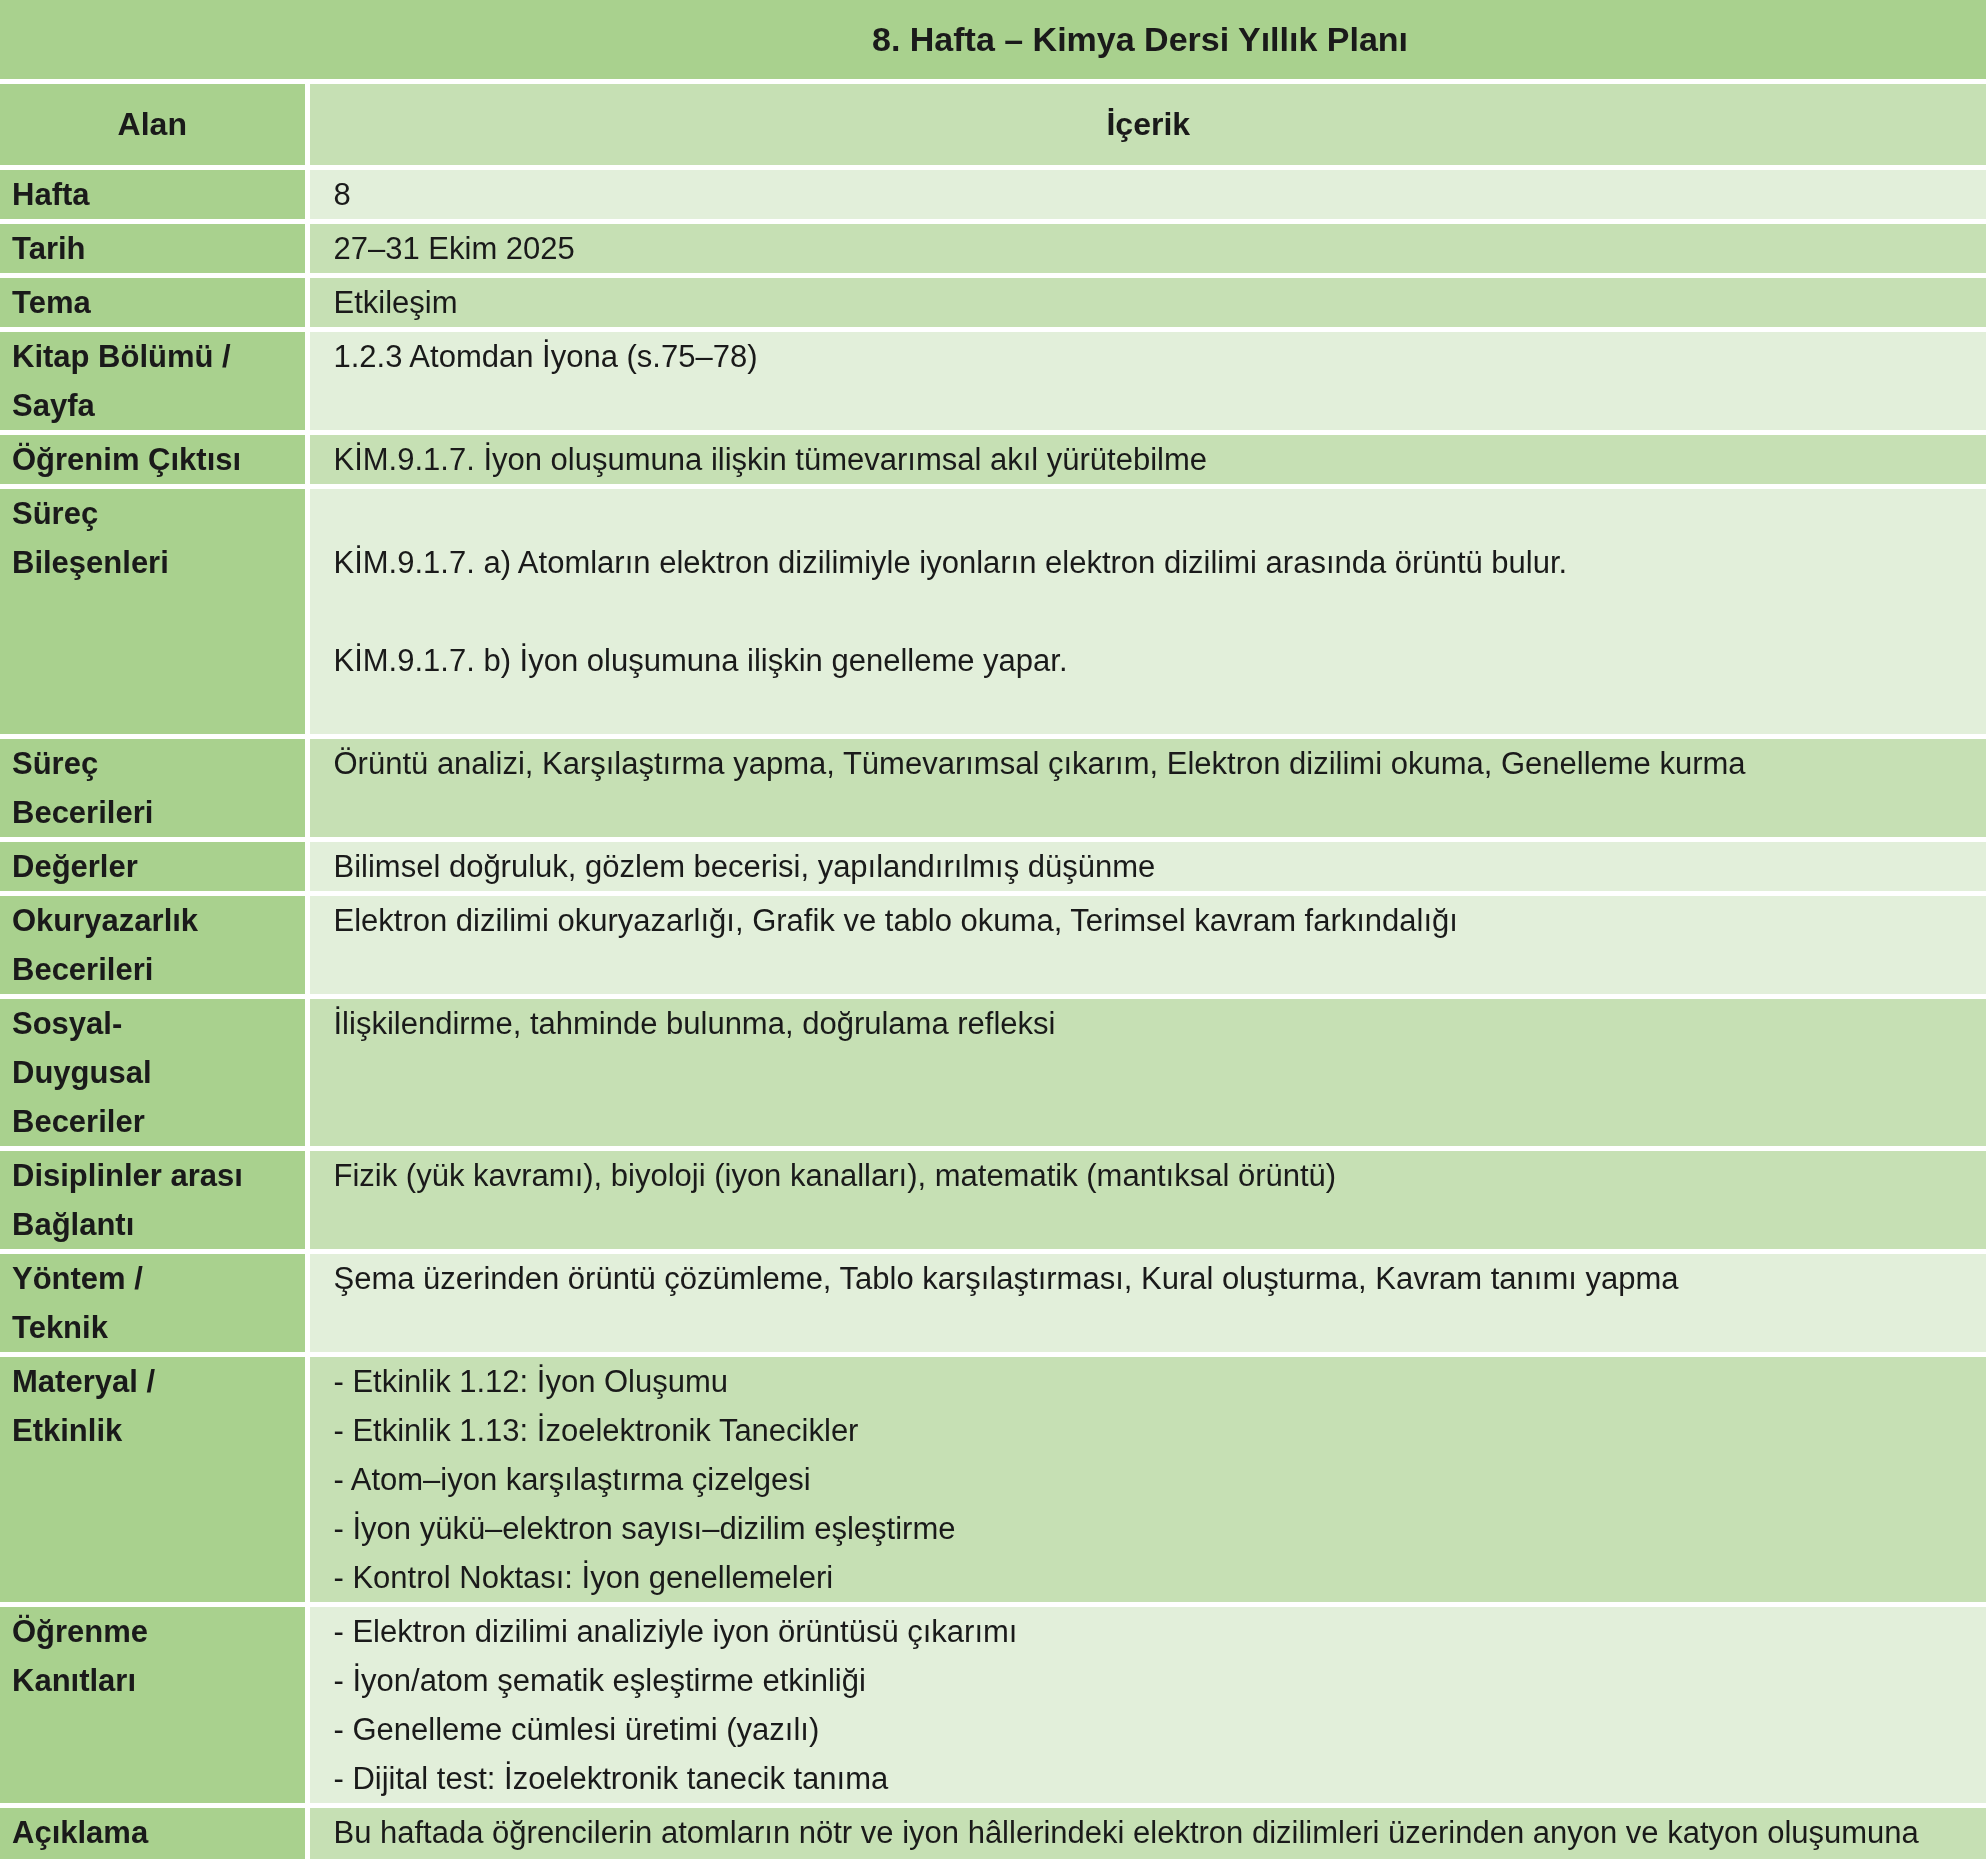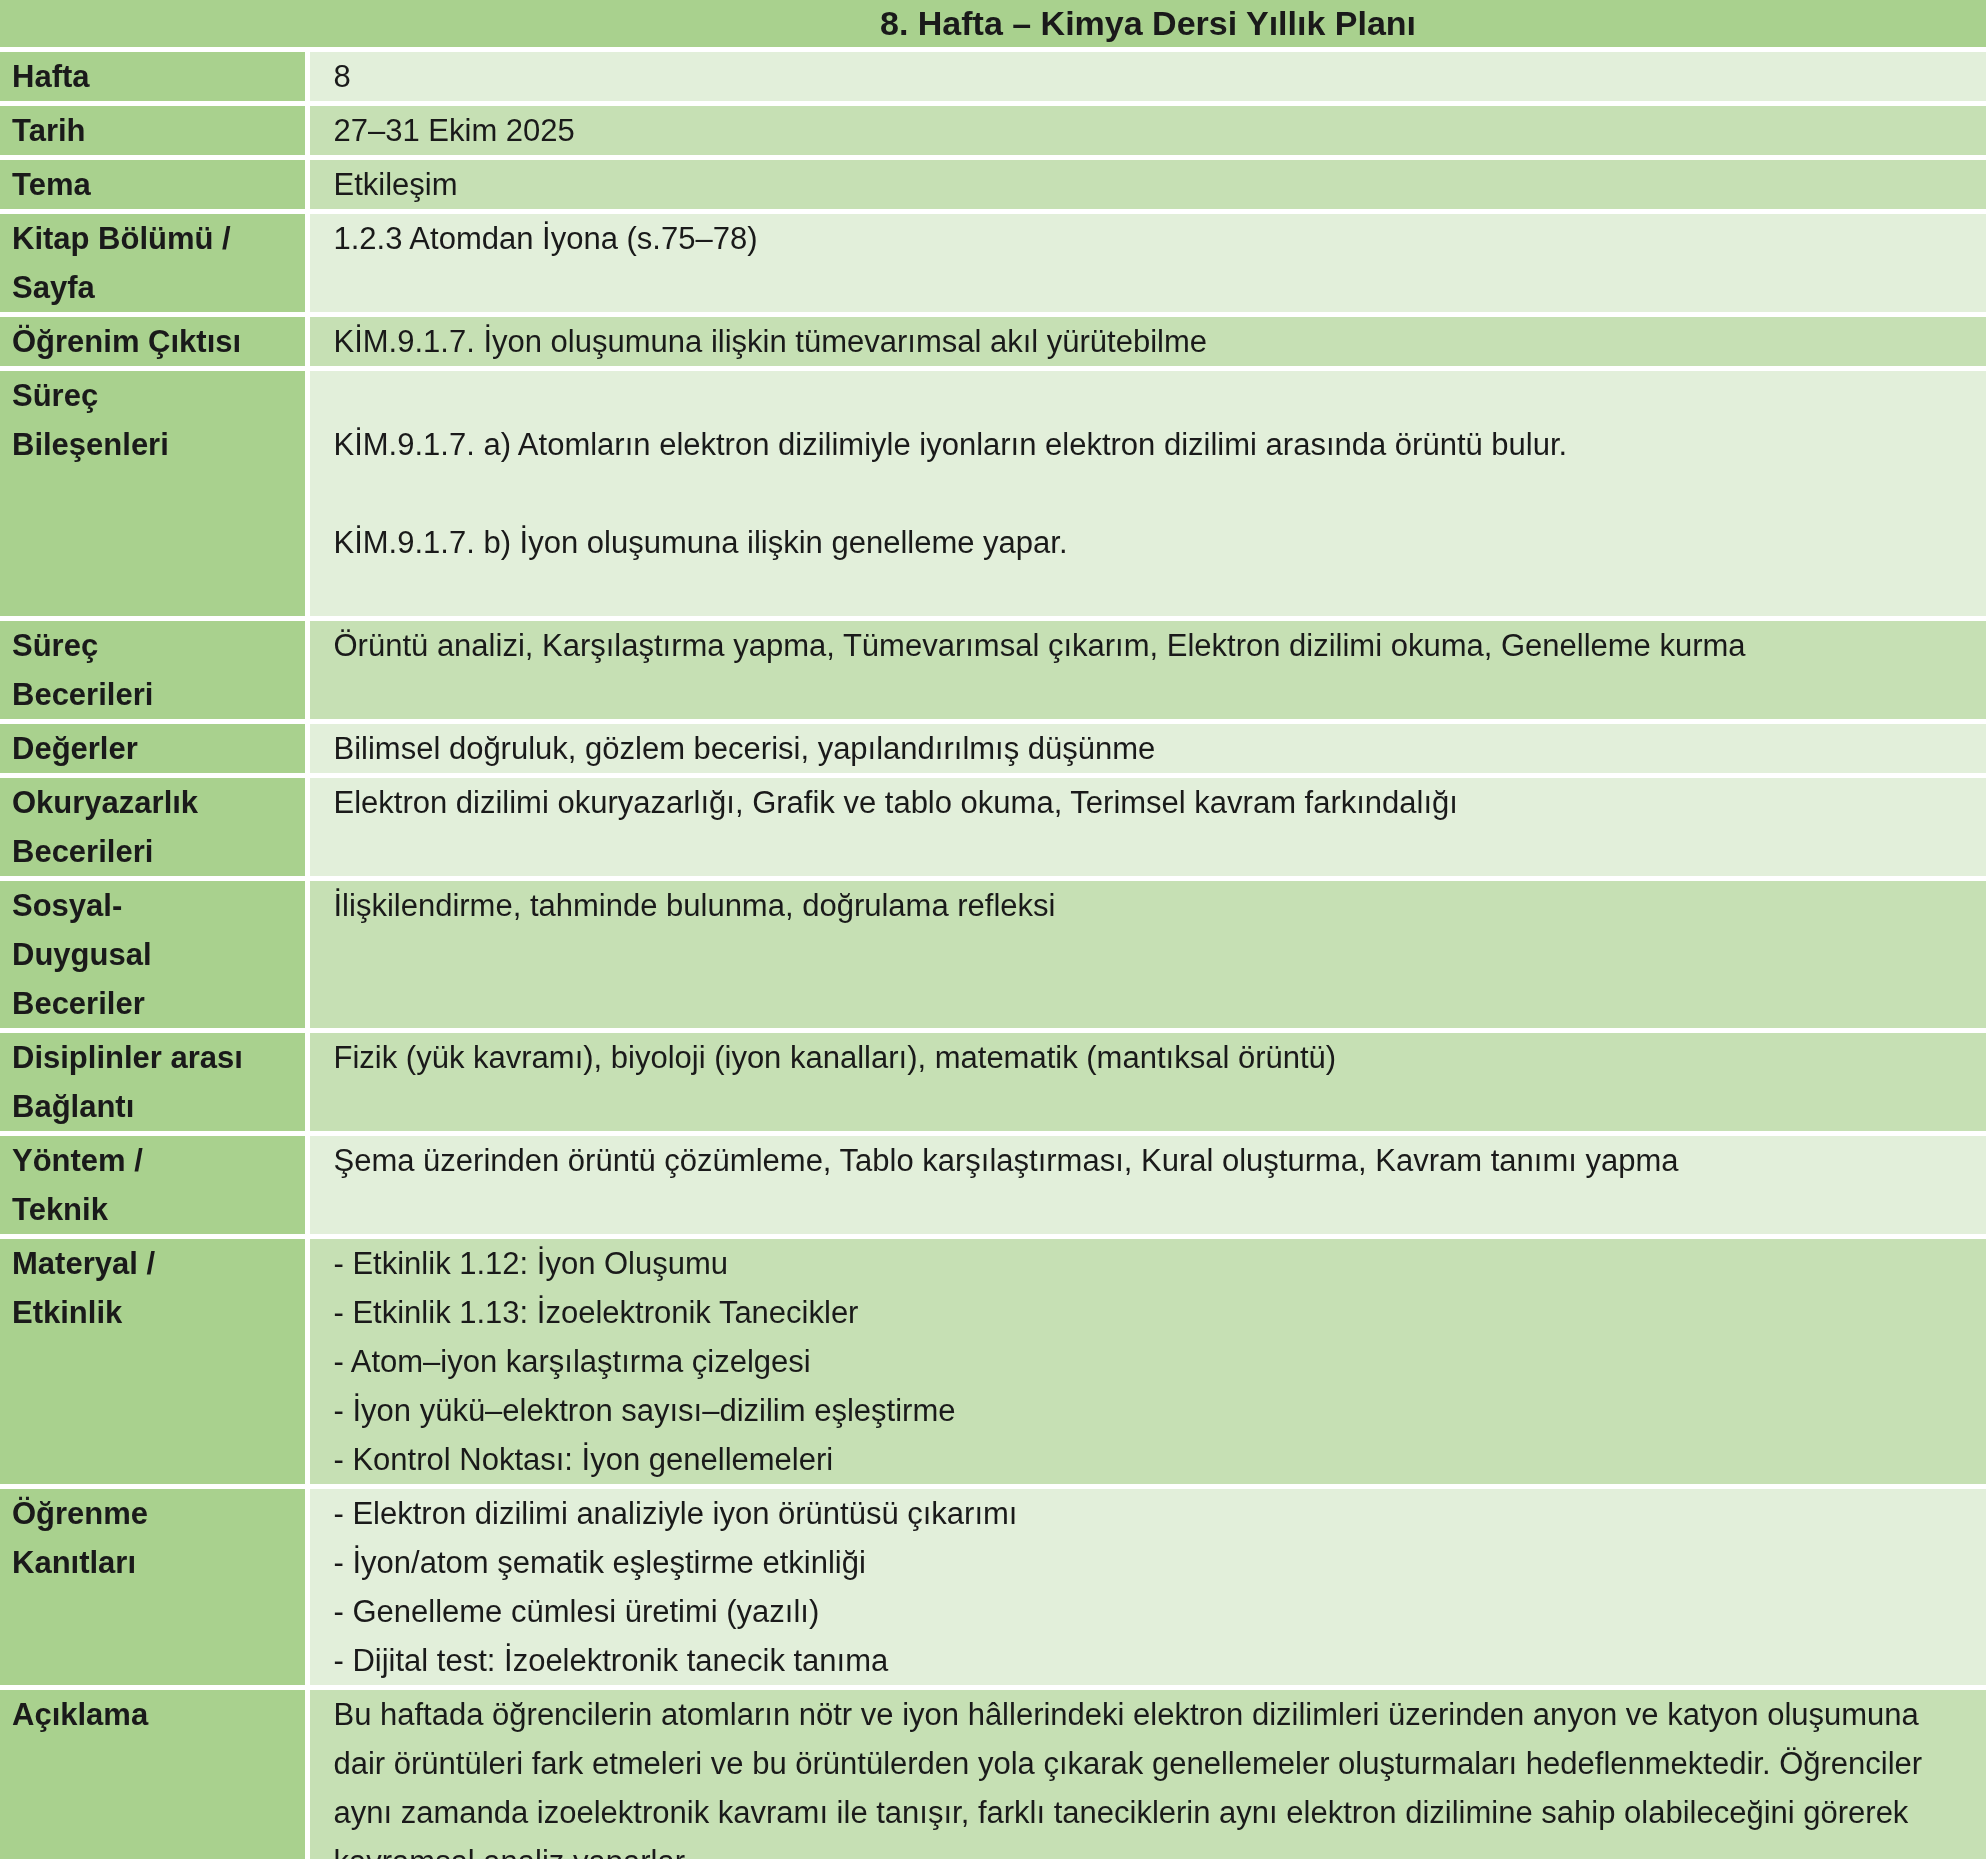--- a/index.html
+++ b/index.html
@@ -23,21 +23,21 @@
 
   td, th {
     border: 5.1px solid #ffffff;
     vertical-align: top;
     font-size: 31px;
     line-height: 49px;
     white-space: pre-line;
     overflow: hidden;
     font-weight: normal;
     text-align: left;
-    padding: 0;
+    padding: 16px;
   }
   
   tr:first-child > * { border-top: 0; }
   tr > *:first-child { border-left: 0; }
   tr > *:last-child  { border-right: 0; }
 
   .dark   { background: #a9d18e; }
   .medium { background: #c6e0b4; }
   .light  { background: #e2efda; }
 
@@ -73,20 +73,24 @@
   <colgroup>
       <col class="c-label">
       <col class="c-content">
     </colgroup>
 
   <tbody>
       <tr style="height:47px">
     <td colspan="2" class="title-cell">8. Hafta – Kimya Dersi Yıllık Planı</td>
   </tr>
 
+  <tr style="height:49px">
+    <th class="header-cell dark">Alan</th>
+    <th class="header-cell medium">İçerik</th>
+  </tr>
 
   <tr style="height:47px">
     <th class="label dark">Hafta</th>
     <td class="content light">8</td>
   </tr>
 
   <tr style="height:47px">
     <th class="label dark">Tarih</th>
     <td class="content medium">27–31 Ekim 2025</td>
   </tr>

